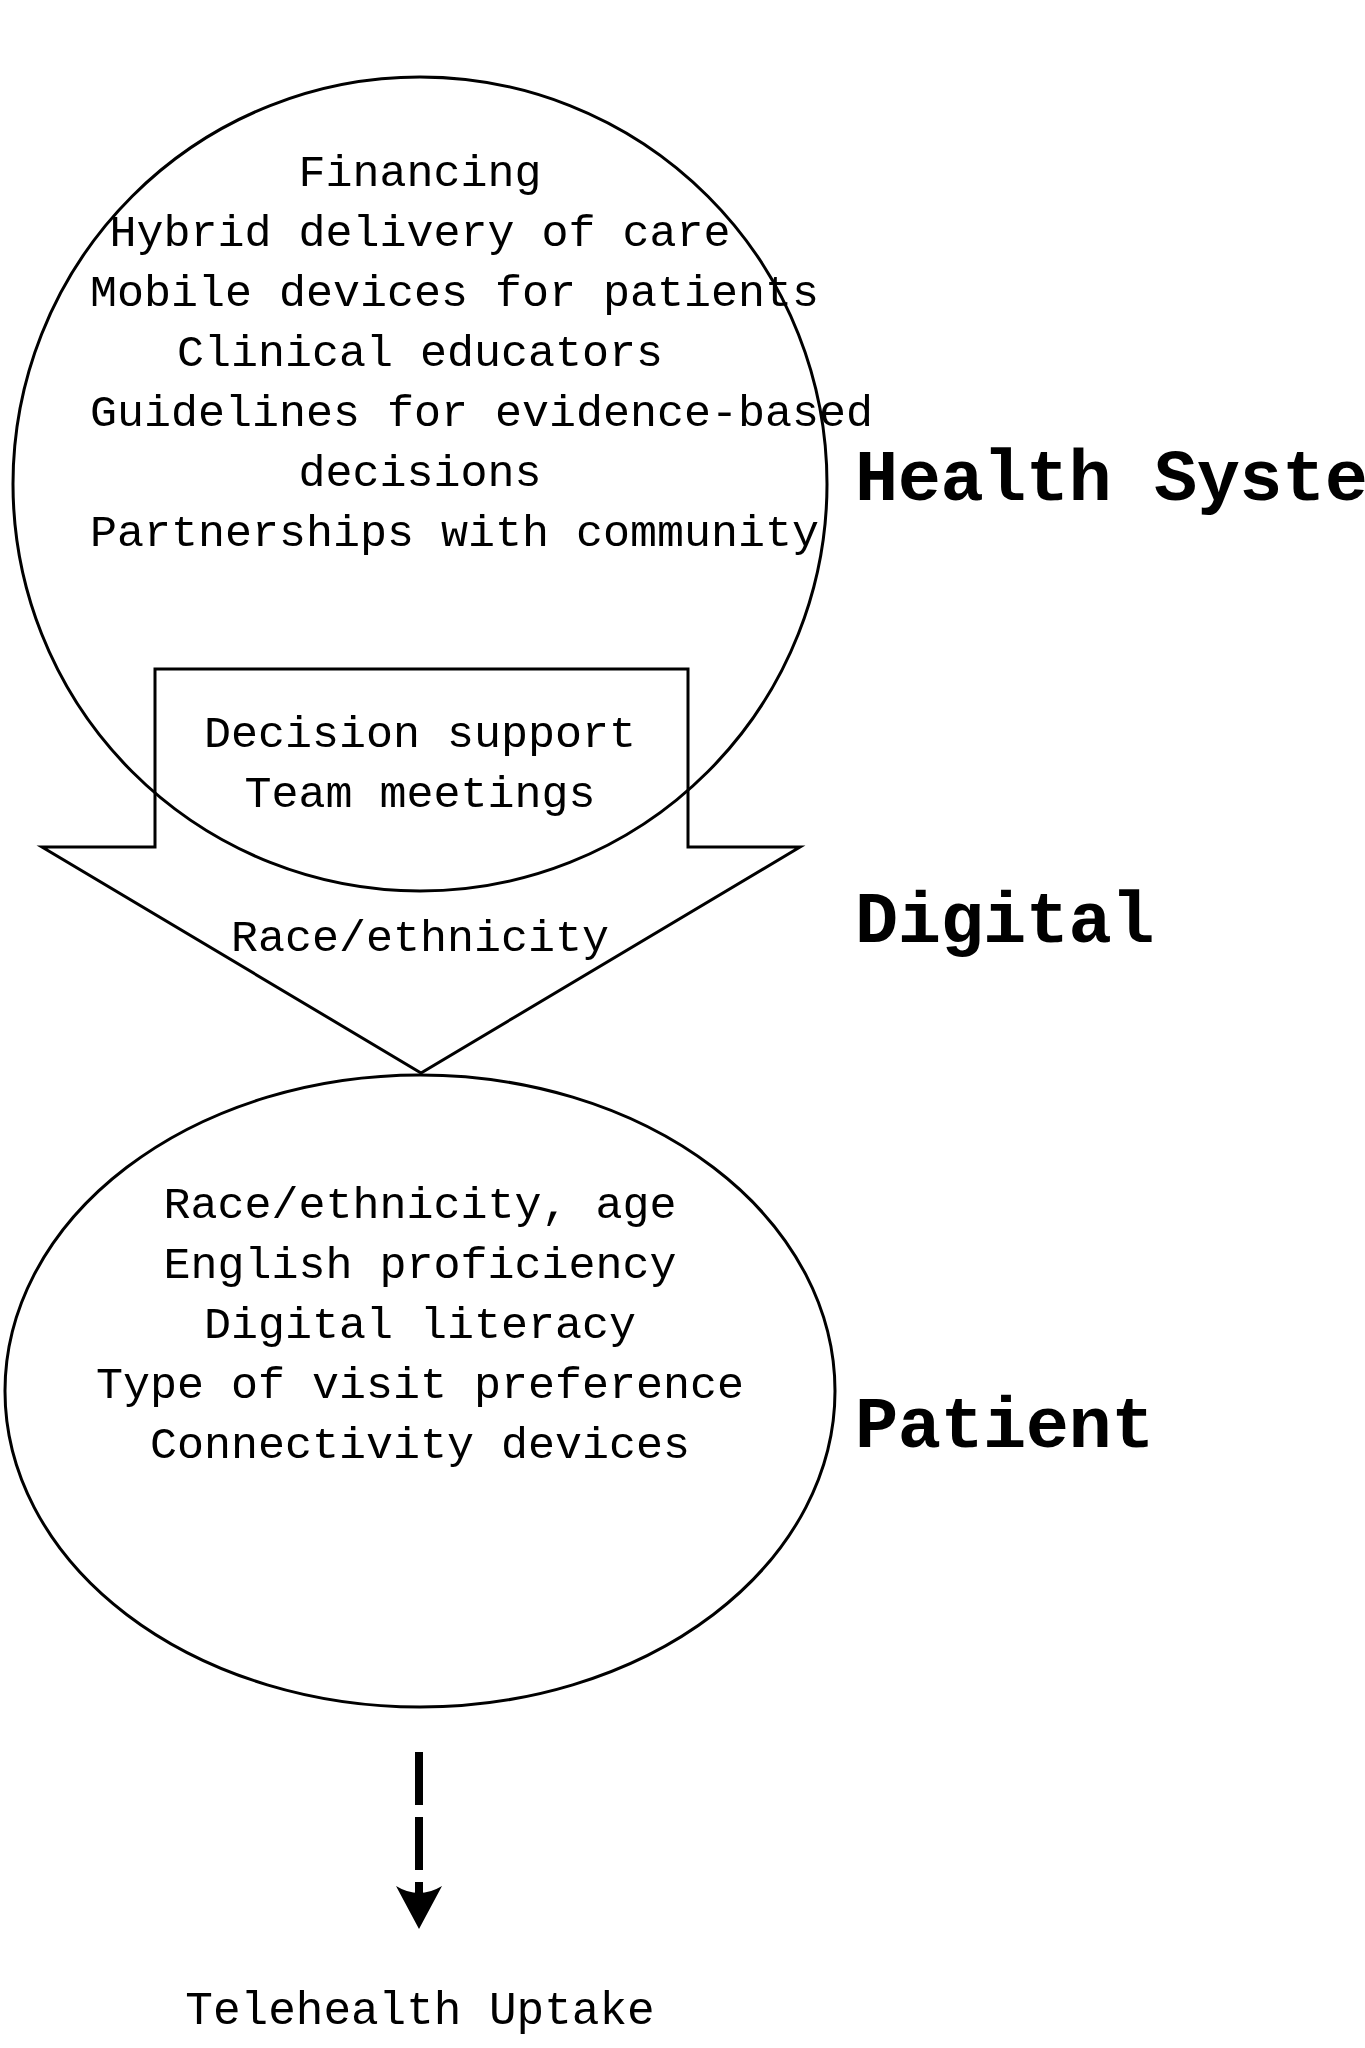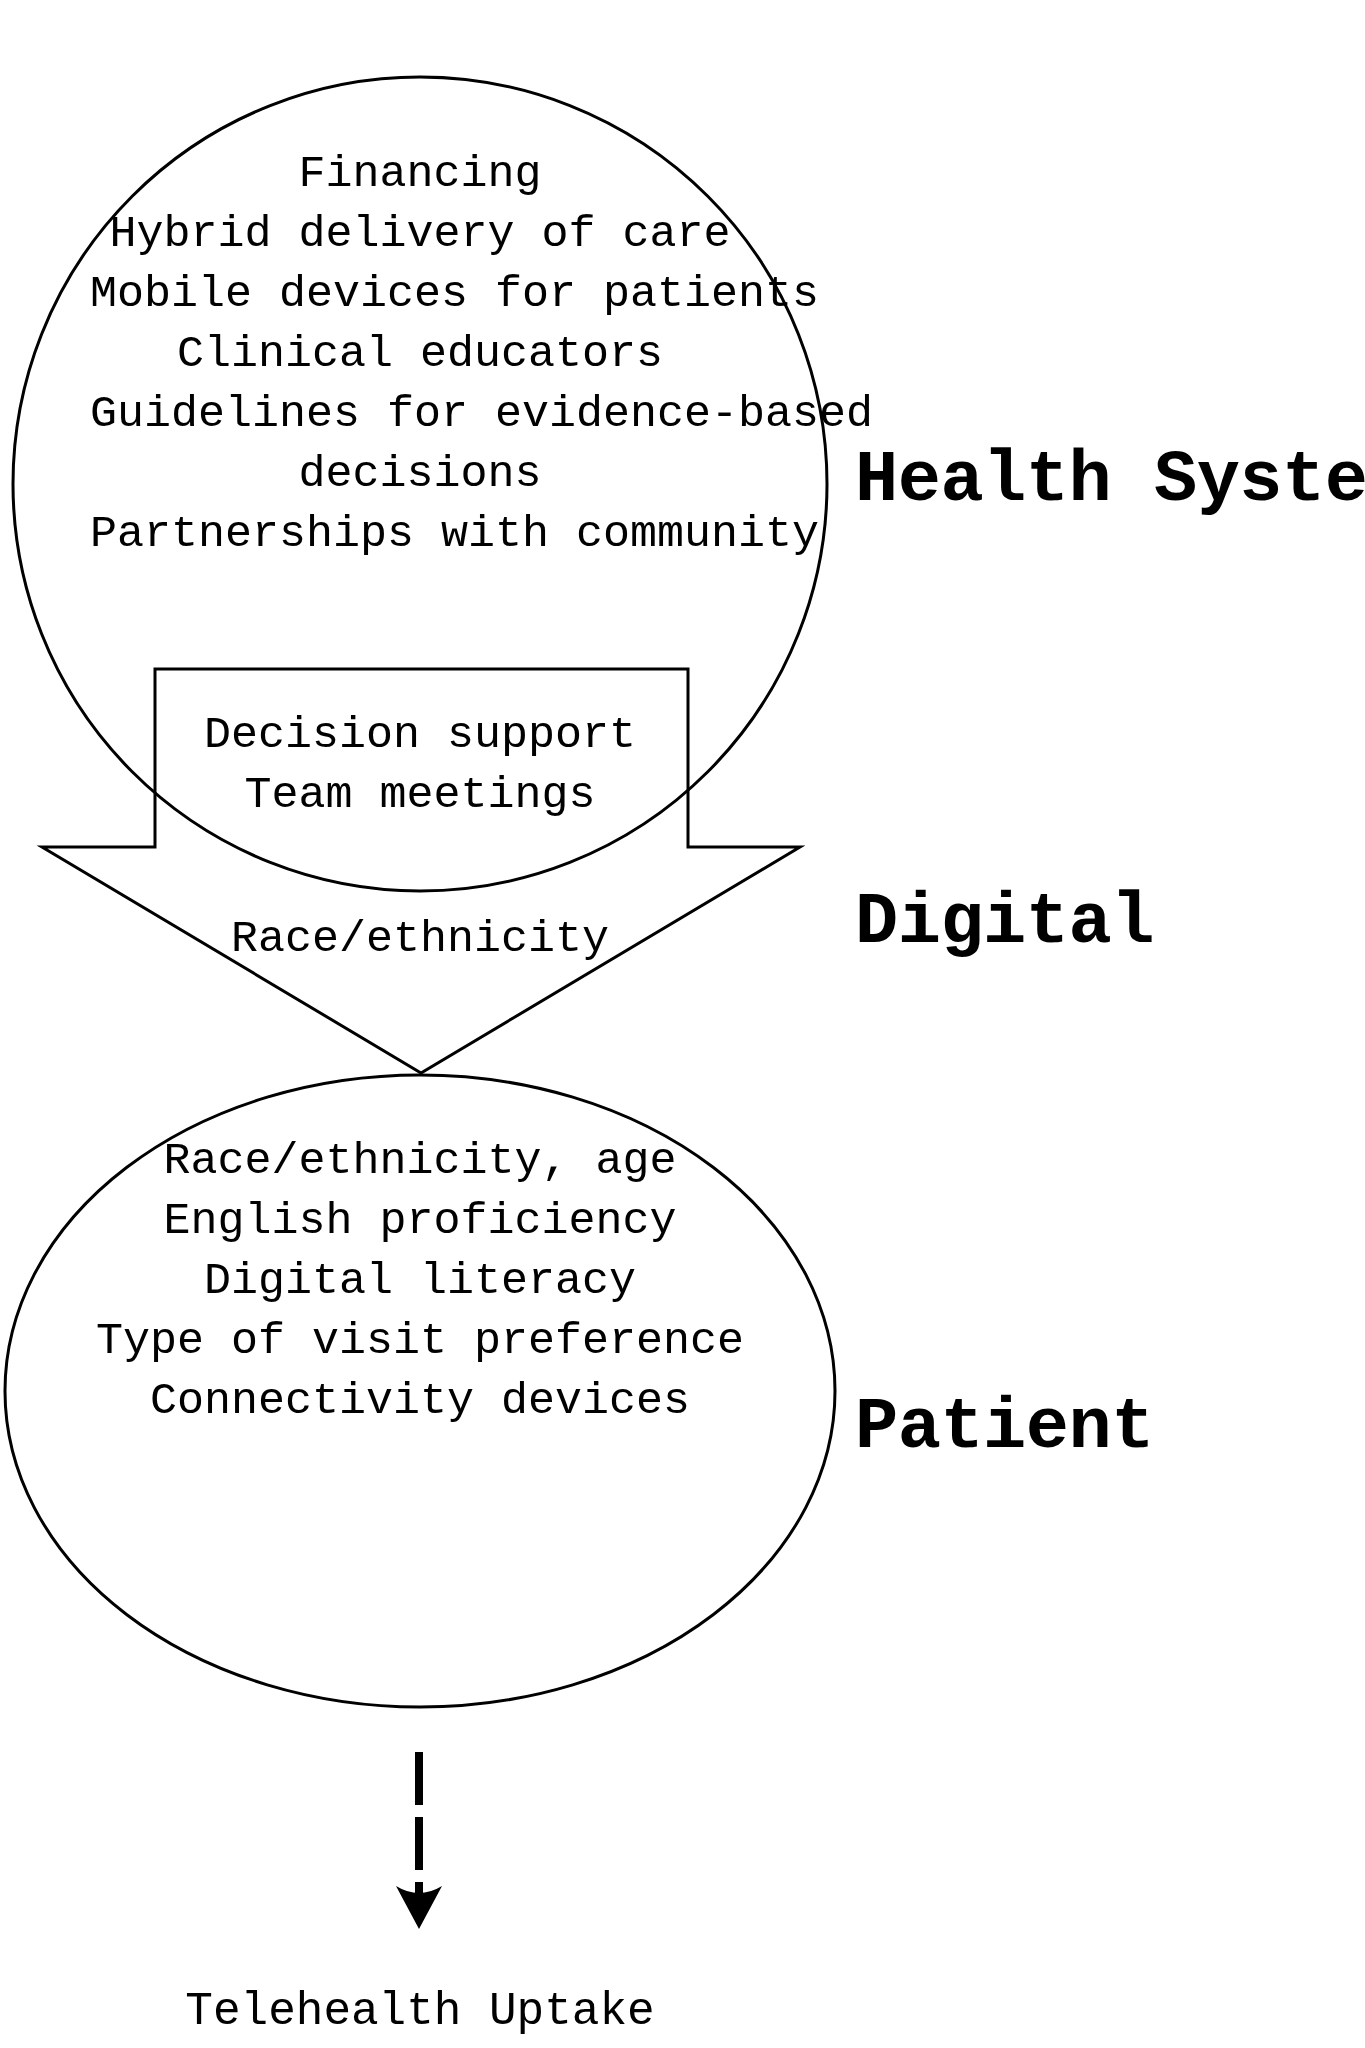--- a/index.html
+++ b/index.html
@@ -84,21 +84,21 @@
 
   <div class="body-text" style="top:706px">
     <div>Decision support</div>
     <div>Team meetings</div>
   </div>
 
   <div class="body-text" style="top:910px">
     <div>Race/ethnicity</div>
   </div>
 
-  <div class="body-text" style="top:1132px">
+  <div class="body-text" style="top:1177px">
     <div>Race/ethnicity, age</div>
     <div>English proficiency</div>
     <div>Digital literacy</div>
     <div>Type of visit preference</div>
     <div>Connectivity devices</div>
   </div>
 
   <div class="side-label" style="top:449px">Health System</div>
   <div class="side-label" style="top:891px">Digital</div>
   <div class="side-label" style="top:1396px">Patient</div>

